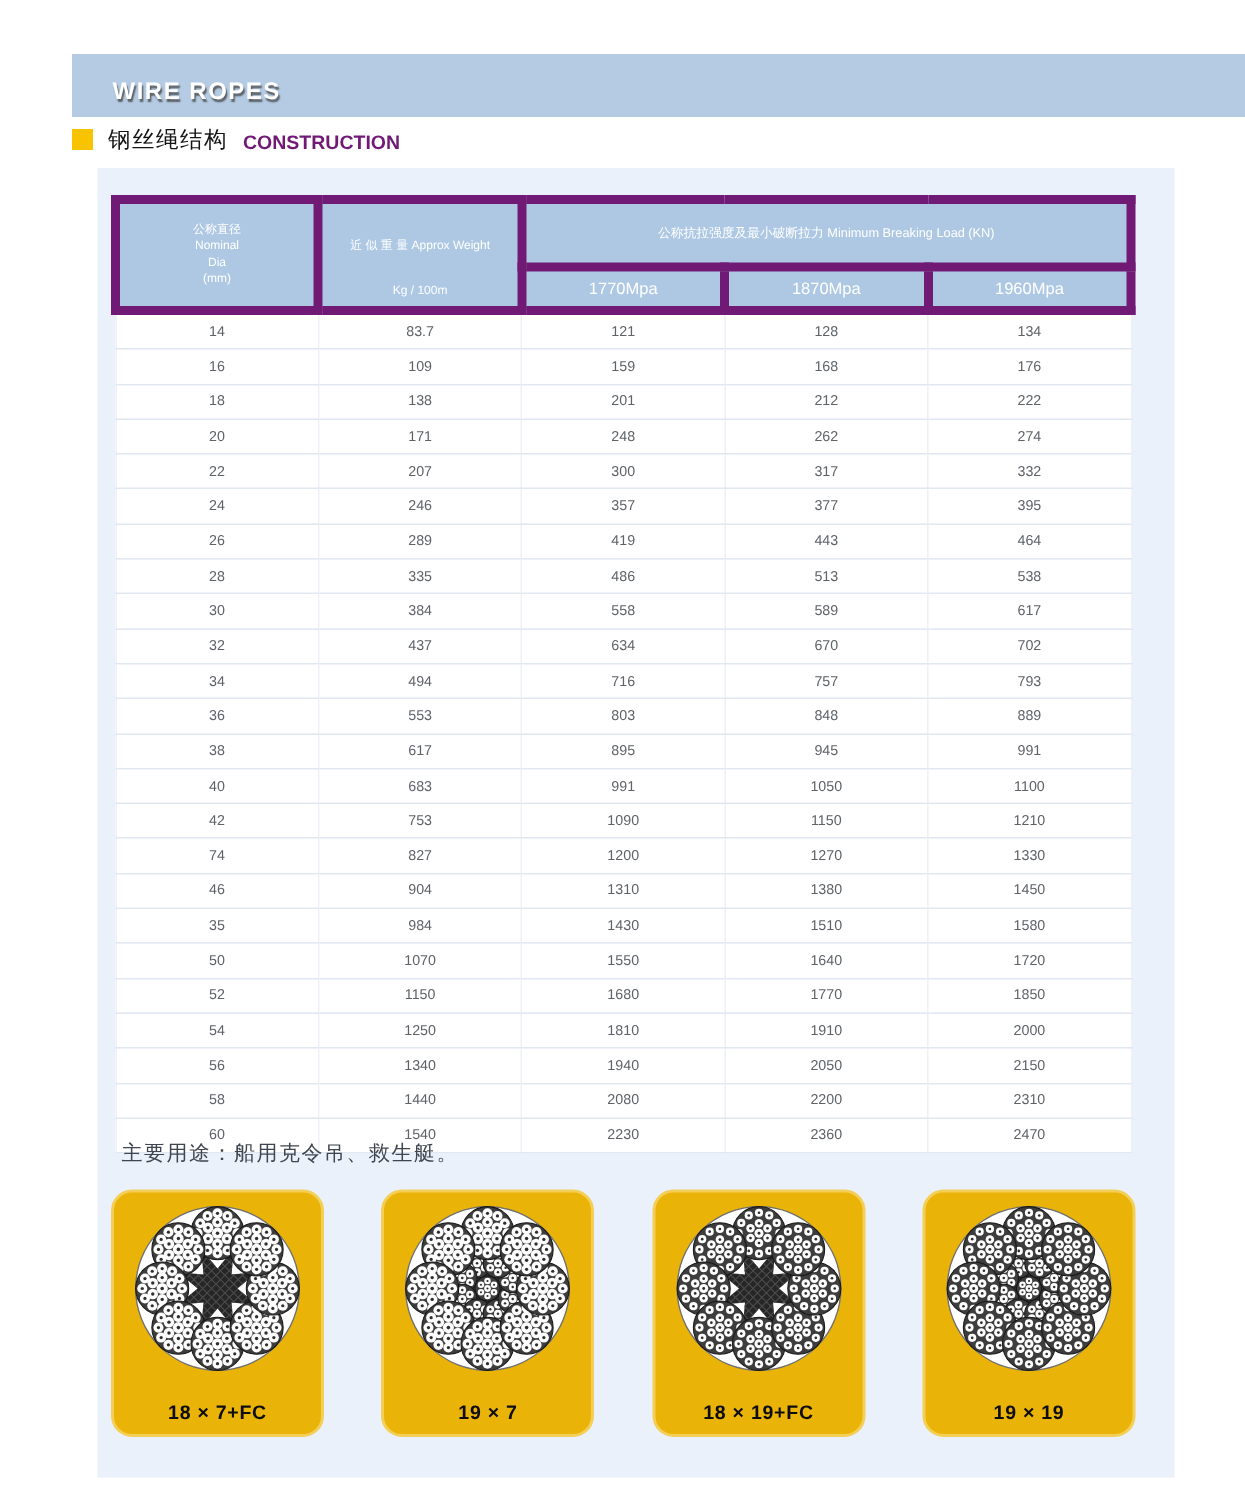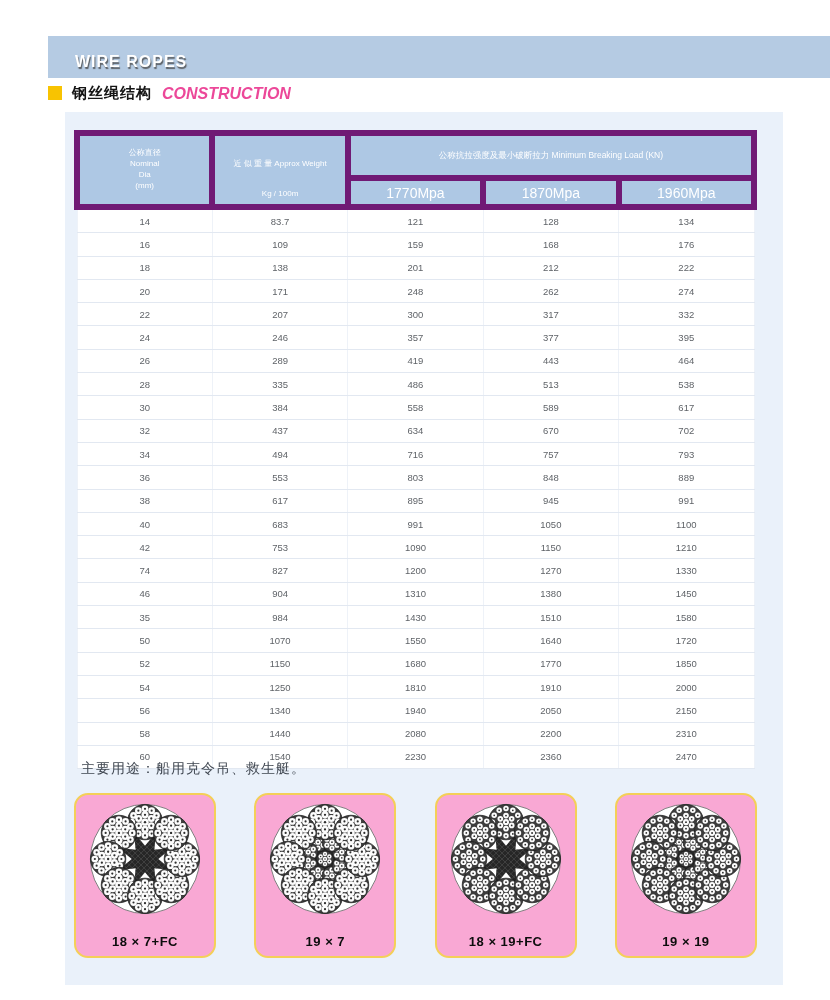--- a/index.html
+++ b/index.html
@@ -21,56 +21,56 @@
   .banner-en{
     color:#fff;font-size:16px;font-weight:bold;letter-spacing:1px;line-height:1;
     text-shadow:1px 2px 1px rgba(70,70,70,.8);
     padding-top:10px;
   }
   .section-head{
     position:absolute;left:48px;top:85px;height:16px;
     display:flex;align-items:center;gap:10px;
   }
   .bullet{width:14px;height:14px;background:#f8c301;}
-  .sec-zh{font-size:15px;font-weight:bold;color:#141414;letter-spacing:1px;}
-  .sec-en{font-size:16px;font-weight:bold;color:#ec4899;padding-top:2px;font-style:italic;}
+  .sec-zh{font-size:15px;font-weight:normal;color:#141414;letter-spacing:1px;}
+  .sec-en{font-size:13px;font-weight:bold;color:#701a75;padding-top:2px;}
   .panel{
     position:absolute;left:65px;top:112px;width:718px;height:873px;
     background:#eaf1fa;
   }
   table.spec{
     position:absolute;left:9px;top:18px;width:683px;
     border-collapse:collapse;table-layout:fixed;
   }
   table.spec th{
     background:#aec8e4;color:#fff;font-weight:normal;
     border:6px solid #701a75;text-align:center;vertical-align:middle;
   }
   th.th-dia{font-size:8px;line-height:1.35;}
   th.th-dia span{display:block;}
   th.th-weight{font-size:8px;line-height:1.5;}
   th.th-weight span{display:block;margin-top:18px;}
   th.th-group{font-size:8.5px;height:37px;}
-  th.th-grade{font-size:14px;height:21px;}
+  th.th-grade{font-size:11px;height:21px;}
   table.spec td{
     background:#ffffff;height:22.3px;padding:0;
     text-align:center;vertical-align:middle;
     font-size:9.5px;color:#5f6368;
     border:1px solid #eef2f8;border-bottom:1px solid #e2e8f1;
   }
   .note{
     position:absolute;left:16px;top:648px;
     font-size:14px;color:#3f4650;letter-spacing:1px;
   }
   .cards{
     position:absolute;left:9px;top:681px;width:683px;height:165px;
     display:flex;justify-content:space-between;align-items:stretch;
   }
   .card{
-    width:142px;height:165px;box-sizing:border-box;background:#f9a8d4;
+    width:142px;height:165px;box-sizing:border-box;background:#eab308;
     border:2px solid #f4cf58;border-radius:14px;
     display:flex;flex-direction:column;align-items:center;justify-content:space-between;
     padding:5px 4px 8px 4px;
   }
   .card svg{display:block;}
   .card-label{
     font-size:13px;font-weight:bold;color:#0d0d0d;letter-spacing:.5px;
     line-height:1;
   }
 </style>

